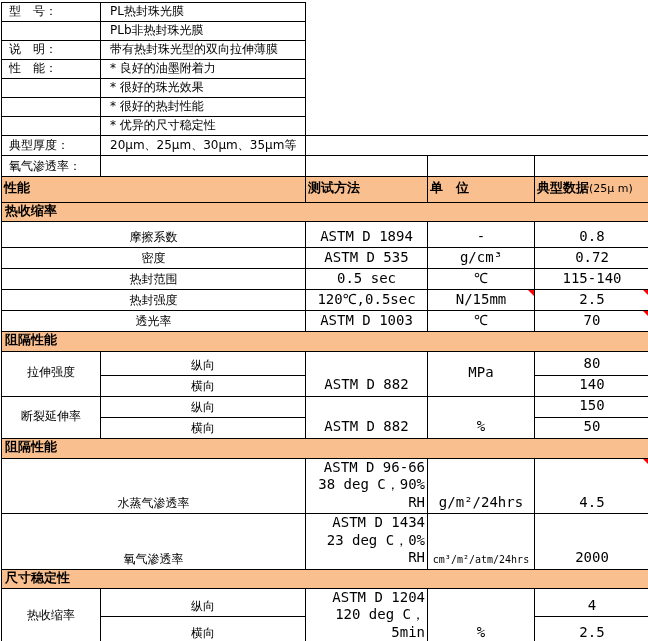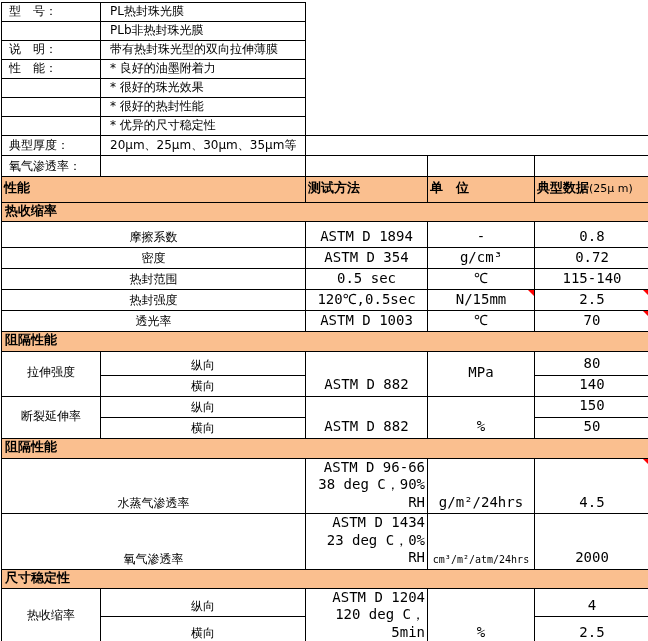--- a/index.html
+++ b/index.html
@@ -110,21 +110,21 @@
     <td class="b secbar" colspan="5">热收缩率</td>
   </tr>
   <tr style="height:26px">
     <td class="b c" colspan="2">摩擦系数</td>
     <td class="b c mono">ASTM D 1894</td>
     <td class="b c mono">-</td>
     <td class="b c mono">0.8</td>
   </tr>
   <tr style="height:21px">
     <td class="b c" colspan="2">密度</td>
-    <td class="b c mono">ASTM D 354</td>
+    <td class="b c mono">ASTM D 535</td>
     <td class="b c mono">g/cm³</td>
     <td class="b c mono">0.72</td>
   </tr>
   <tr style="height:21px">
     <td class="b c" colspan="2">热封范围</td>
     <td class="b c mono">0.5 sec</td>
     <td class="b c mono">℃</td>
     <td class="b c mono">115-140</td>
   </tr>
   <tr style="height:21px">

